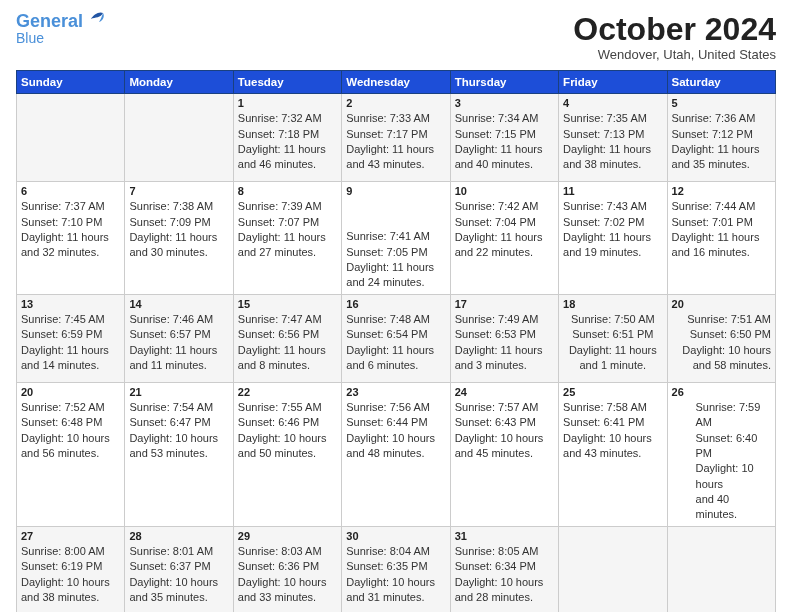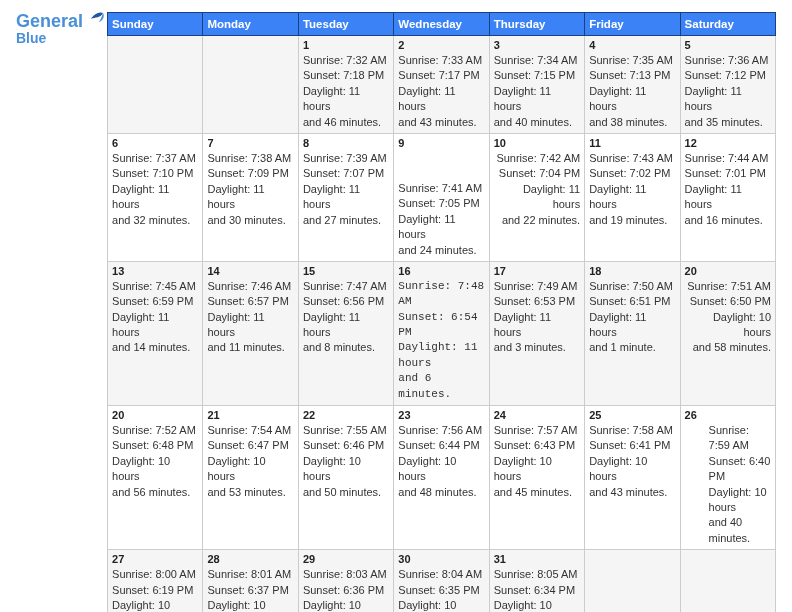--- a/index.html
+++ b/index.html
@@ -8,21 +8,21 @@
       background: #fff;
       width: 792px;
       height: 612px;
       overflow: hidden;
     }
     .page {
       width: 792px;
       height: 612px;
       padding: 12px 16px 10px 16px;
       display: flex;
-      flex-direction: row;
+      flex-direction: column;
     }
     .header {
       display: flex;
       justify-content: space-between;
       align-items: flex-start;
       margin-bottom: 8px;
     }
     .logo {
       display: flex;
       flex-direction: column;
@@ -33,21 +33,21 @@
       font-weight: bold;
       color: #1a3a5c;
       line-height: 1;
     }
     .logo-text span {
       color: #4a90d9;
     }
     .logo-blue {
       font-size: 14px;
       color: #4a90d9;
-      font-weight: bold;
+      font-weight: normal;
     }
     .title-block {
       text-align: right;
     }
     .month-title {
       font-size: 32px;
       font-weight: bold;
       color: #222;
       line-height: 1.1;
     }
@@ -56,21 +56,21 @@
       color: #444;
     }
     .calendar {
       flex: 1;
       border: 1px solid #ccc;
       border-collapse: collapse;
       width: 100%;
       table-layout: fixed;
     }
     .calendar thead tr th {
-      background: #3b82f6;
+      background: #1d4ed8;
       color: #fff;
       font-size: 11.5px;
       font-weight: bold;
       padding: 5px 4px;
       border: 1px solid #1a4080;
       text-align: left;
     }
     .calendar tbody tr td {
       border: 1px solid #ccc;
       vertical-align: top;
@@ -109,20 +109,24 @@
       <div style="display:flex;align-items:center;">
         <span class="logo-text">
           <span>General</span>
         </span>
         <svg width="22" height="18" viewBox="0 0 22 18" style="margin-left:2px;margin-top:-2px;">
           <path d="M18 2 C14 0, 8 4, 6 8 C10 6, 16 7, 18 2Z" fill="#2255a4"></path>
           <path d="M18 2 C20 5, 18 10, 14 11 C16 8, 17 5, 18 2Z" fill="#4a90d9"></path>
         </svg>
       </div>
       <span class="logo-blue">Blue</span>
+    </div>
+    <div class="title-block">
+      <div class="month-title">October 2024</div>
+      <div class="location">Wendover, Utah, United States</div>
     </div>
   </div>
 
   <table class="calendar">
     <thead>
       <tr>
         <th>Sunday</th>
         <th>Monday</th>
         <th>Tuesday</th>
         <th>Wednesday</th>
@@ -195,21 +199,21 @@
           </td>
           <td>
             <span class="day-num">9</span>
             <div class="day-info" style="white-space: pre-line; margin-top: 32px;">Sunrise: 7:41 AM
 Sunset: 7:05 PM
 Daylight: 11 hours
 and 24 minutes.</div>
           </td>
           <td>
             <span class="day-num">10</span>
-            <div class="day-info" style="white-space: pre-line; text-align: right;">Sunrise: 7:42 AM
+            <div class="day-info" style="white-space: pre-line;">Sunrise: 7:42 AM
 Sunset: 7:04 PM
 Daylight: 11 hours
 and 22 minutes.</div>
           </td>
           <td>
             <span class="day-num">11</span>
             <div class="day-info" style="white-space: pre-line;">Sunrise: 7:43 AM
 Sunset: 7:02 PM
 Daylight: 11 hours
 and 19 minutes.</div>
@@ -239,35 +243,35 @@
           </td>
           <td>
             <span class="day-num">15</span>
             <div class="day-info" style="white-space: pre-line;">Sunrise: 7:47 AM
 Sunset: 6:56 PM
 Daylight: 11 hours
 and 8 minutes.</div>
           </td>
           <td>
             <span class="day-num">16</span>
-            <div class="day-info" style="white-space: pre-line; font-family: Liberation Mono, monospace;">Sunrise: 7:48 AM
+            <div class="day-info" style="white-space: pre-line;">Sunrise: 7:48 AM
 Sunset: 6:54 PM
 Daylight: 11 hours
 and 6 minutes.</div>
           </td>
           <td>
             <span class="day-num">17</span>
             <div class="day-info" style="white-space: pre-line;">Sunrise: 7:49 AM
 Sunset: 6:53 PM
 Daylight: 11 hours
 and 3 minutes.</div>
           </td>
           <td>
             <span class="day-num">18</span>
-            <div class="day-info" style="white-space: pre-line;">Sunrise: 7:50 AM
+            <div class="day-info" style="white-space: pre-line; text-align: center;">Sunrise: 7:50 AM
 Sunset: 6:51 PM
 Daylight: 11 hours
 and 1 minute.</div>
           </td>
           <td>
             <span class="day-num">20</span>
             <div class="day-info" style="white-space: pre-line; text-align: right;">Sunrise: 7:51 AM
 Sunset: 6:50 PM
 Daylight: 10 hours
 and 58 minutes.</div>

